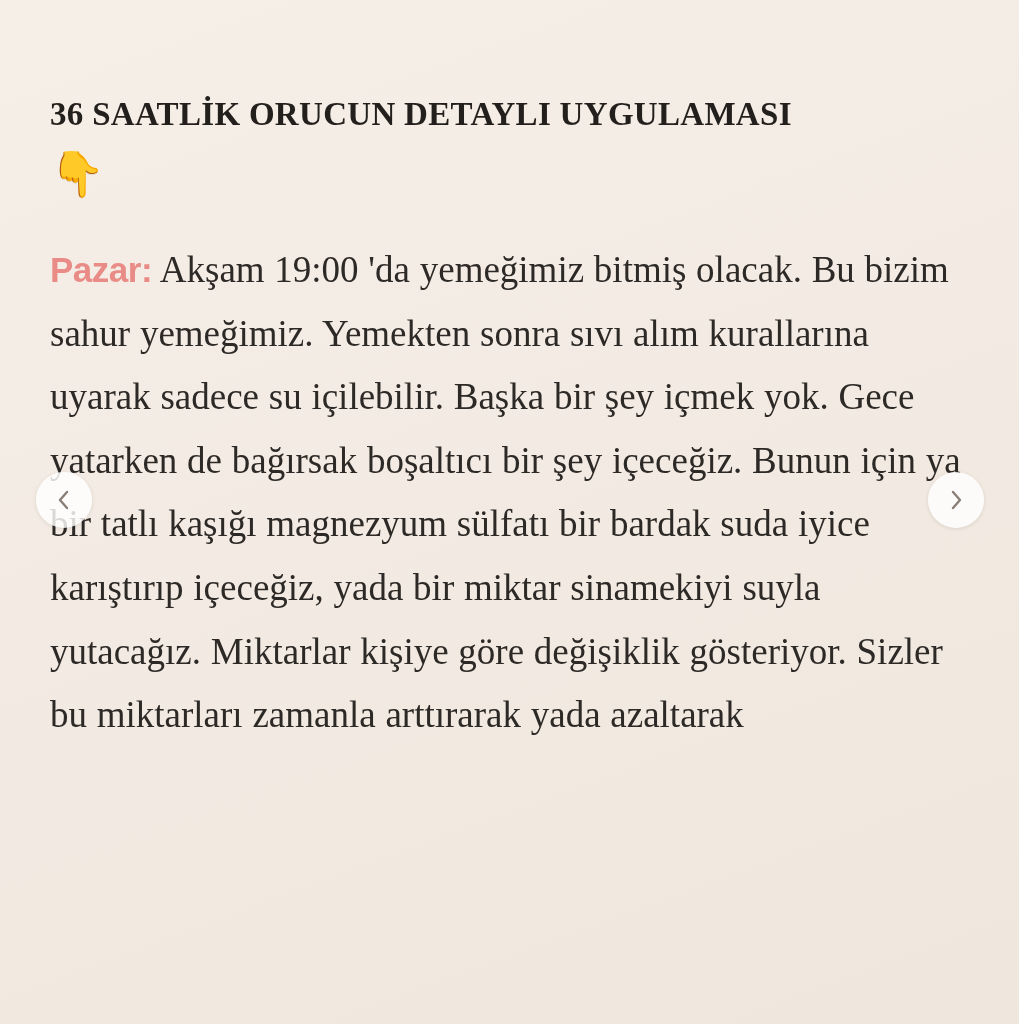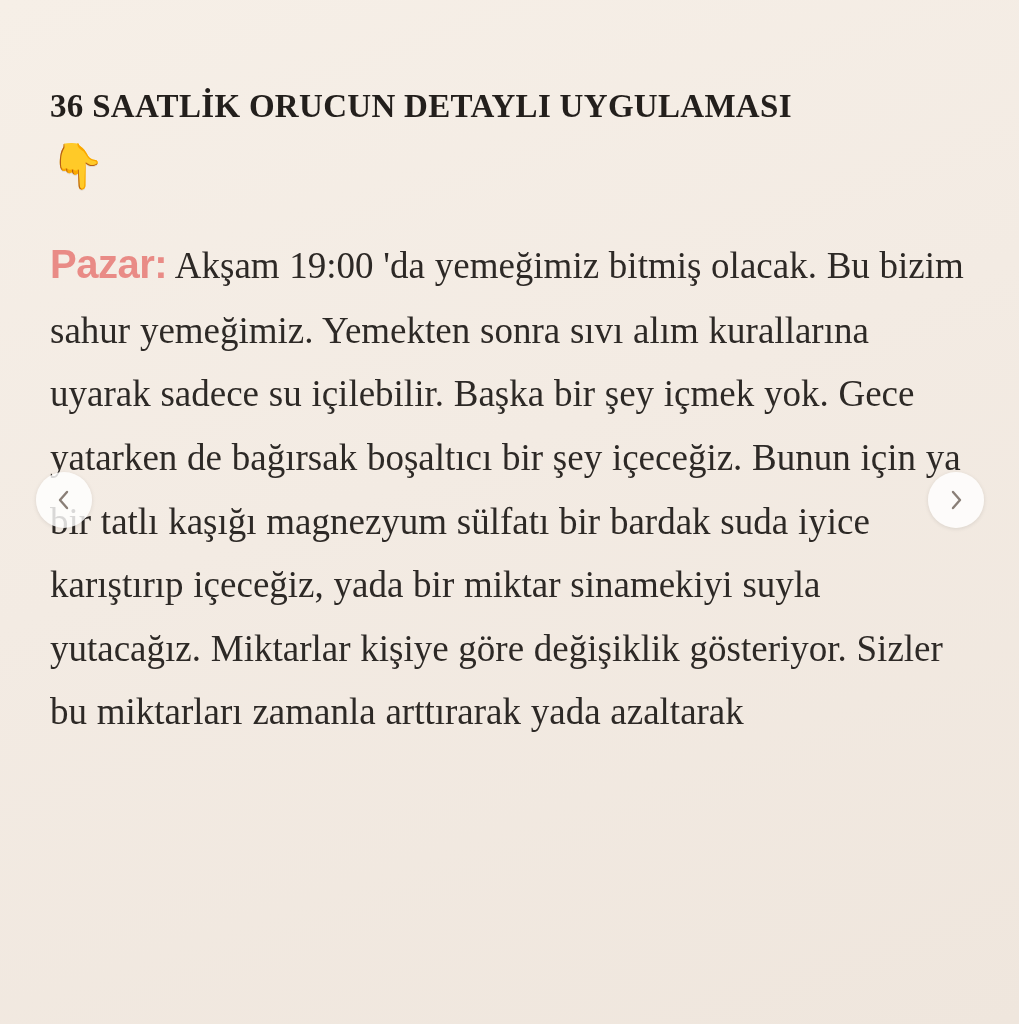--- a/index.html
+++ b/index.html
@@ -17,21 +17,21 @@
     position: relative;
     width: 1019px;
     height: 1024px;
     background: linear-gradient(160deg, #f6efe7 0%, #f3ebe3 45%, #efe6dd 100%);
     box-sizing: border-box;
     overflow: hidden;
   }
   #content {
     position: absolute;
     left: 50px;
-    top: 88px;
+    top: 96px;
     width: 922px;
   }
   .heading {
     font-family: "Liberation Serif", serif;
     font-weight: bold;
     font-size: 33px;
     letter-spacing: 0.3px;
     color: #231f1c;
     line-height: 1.15;
     margin: 0;
@@ -55,21 +55,21 @@
     font-family: "Liberation Serif", serif;
     font-size: 37px;
     line-height: 1.72;
     color: #2d2926;
     text-align: left;
     word-spacing: 0.5px;
   }
   .day-label {
     font-family: "Liberation Sans", sans-serif;
     font-weight: bold;
-    font-size: 40px;
+    font-size: 35px;
     color: #e98b86;
     letter-spacing: -0.5px;
   }
   .nav-btn {
     position: absolute;
     width: 56px;
     height: 56px;
     border-radius: 50%;
     background: rgba(255, 255, 255, 0.82);
     box-shadow: 0 1px 4px rgba(0,0,0,0.10);

